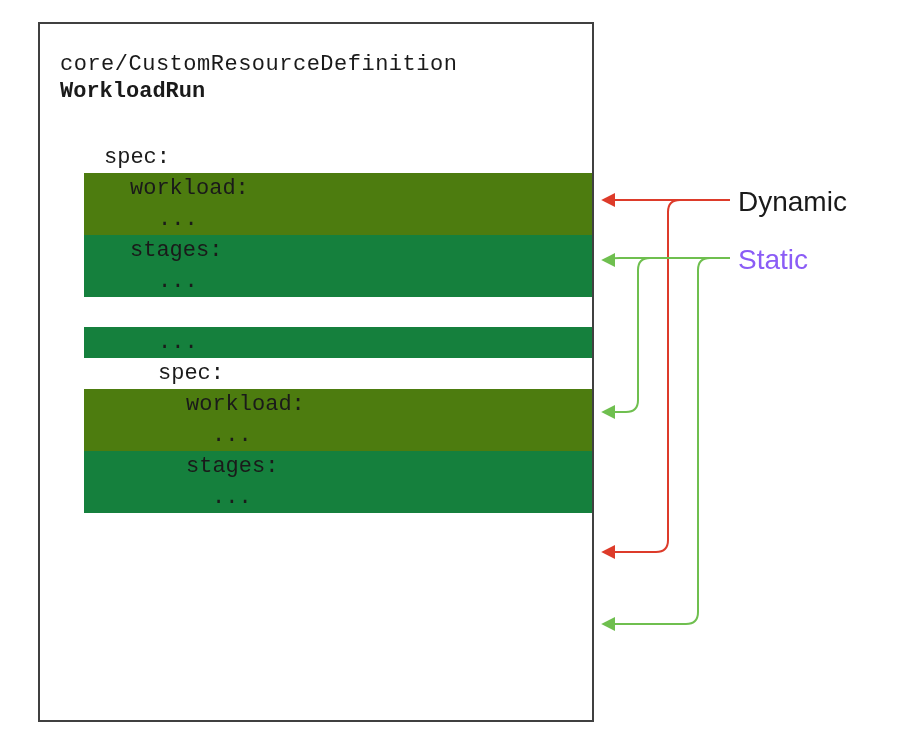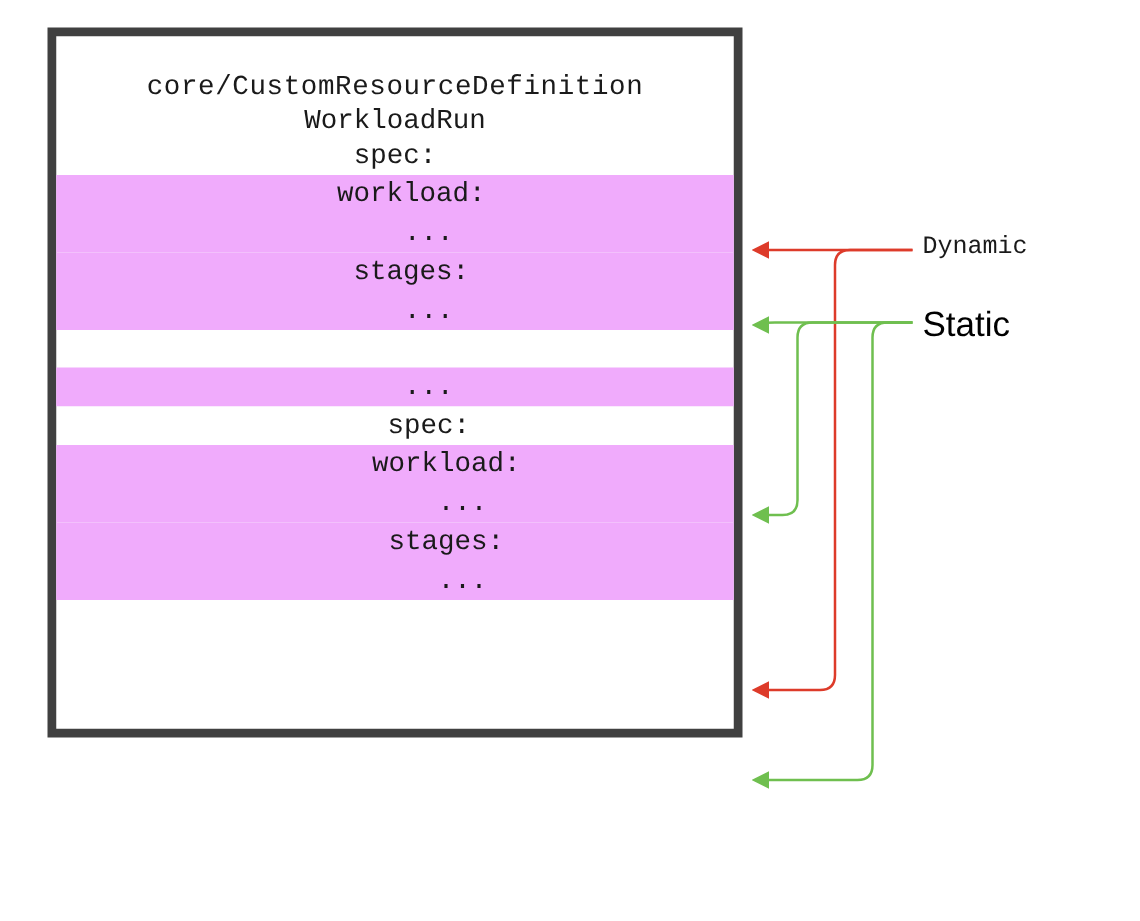--- a/index.html
+++ b/index.html
@@ -13,72 +13,73 @@
       width: 912px;
       height: 737px;
       position: relative;
       background: #fff;
     }
     .container {
       position: absolute;
       left: 38px;
       top: 22px;
       width: 556px;
-      height: 568px;
-      border: 7px solid #404040;
-      text-align: center;
+      height: 700px;
+      border: 2px solid #404040;
     }
     .header {
       padding: 28px 20px 0 20px;
     }
     .crd-label {
       color: #1a1a1a;
       letter-spacing: 0.5px;
     }
     .crd-name {
-      font-weight: normal;
+      font-weight: bold;
       color: #1a1a1a;
       margin-top: 2px;
     }
     .content {
+      margin-top: 38px;
+      padding-left: 44px;
     }
     .line {
       padding: 3px 20px;
       color: #1a1a1a;
       white-space: pre;
     }
     .red-block {
-      background: #f0abfc;
+      background: #4d7c0f;
     }
     .green-block {
-      background: #f0abfc;
+      background: #15803d;
     }
     .indent1 { padding-left: 20px; }
     .indent2 { padding-left: 46px; }
     .indent3 { padding-left: 74px; }
     .indent4 { padding-left: 102px; }
     .indent5 { padding-left: 128px; }
     .spacer {
       height: 30px;
     }
     .label-dynamic {
       position: absolute;
       left: 738px;
       top: 186px;
-      font-family: Liberation Mono, monospace;
-      font-size: 20px;
+      font-family: Liberation Sans, sans-serif;
+      font-size: 28px;
       color: #1a1a1a;
     }
     .label-static {
       position: absolute;
       left: 738px;
       top: 244px;
       font-family: -apple-system, BlinkMacSystemFont, 'Segoe UI', Arial, sans-serif;
       font-size: 28px;
-      color: #000000;
+      color: #8b5cf6;
     }
     .svg-arrows {
       position: absolute;
       left: 0;
       top: 0;
       width: 912px;
       height: 737px;
       pointer-events: none;
     }
   </style>

